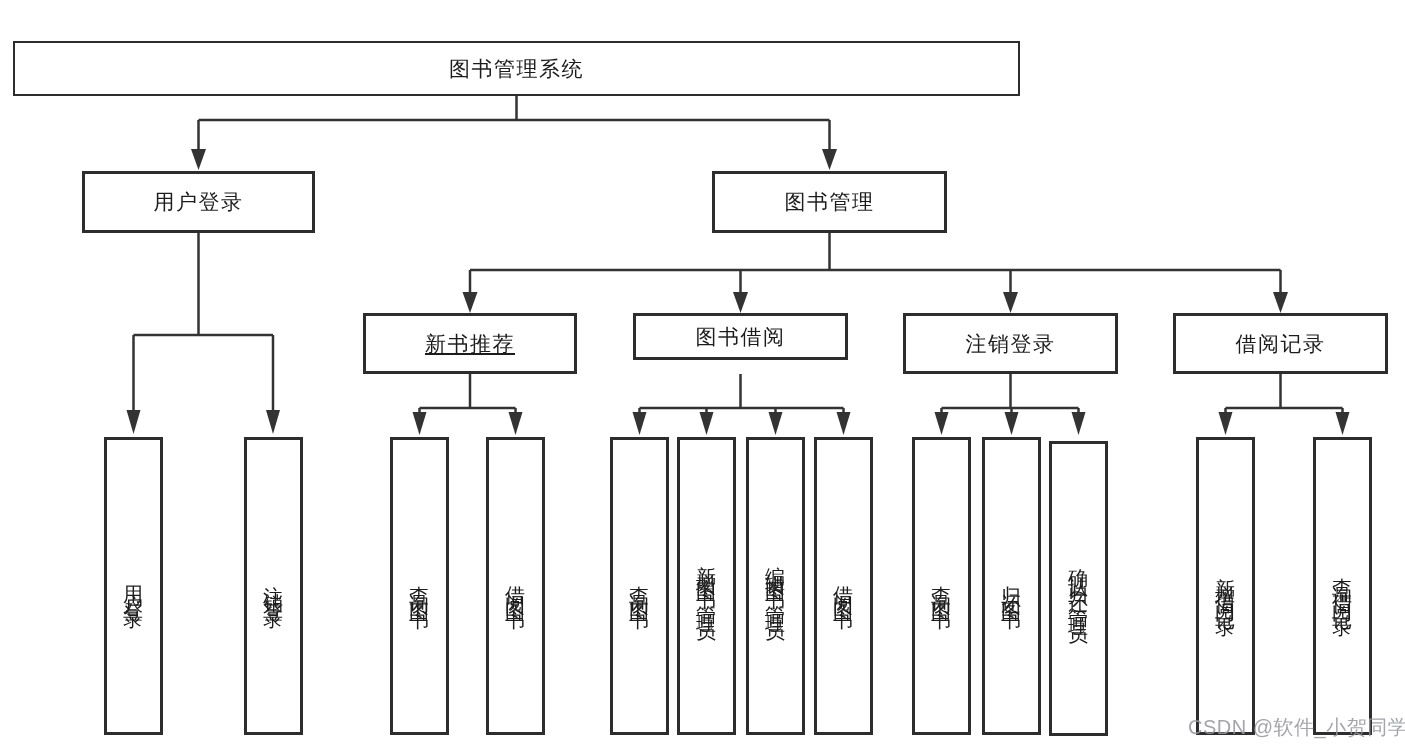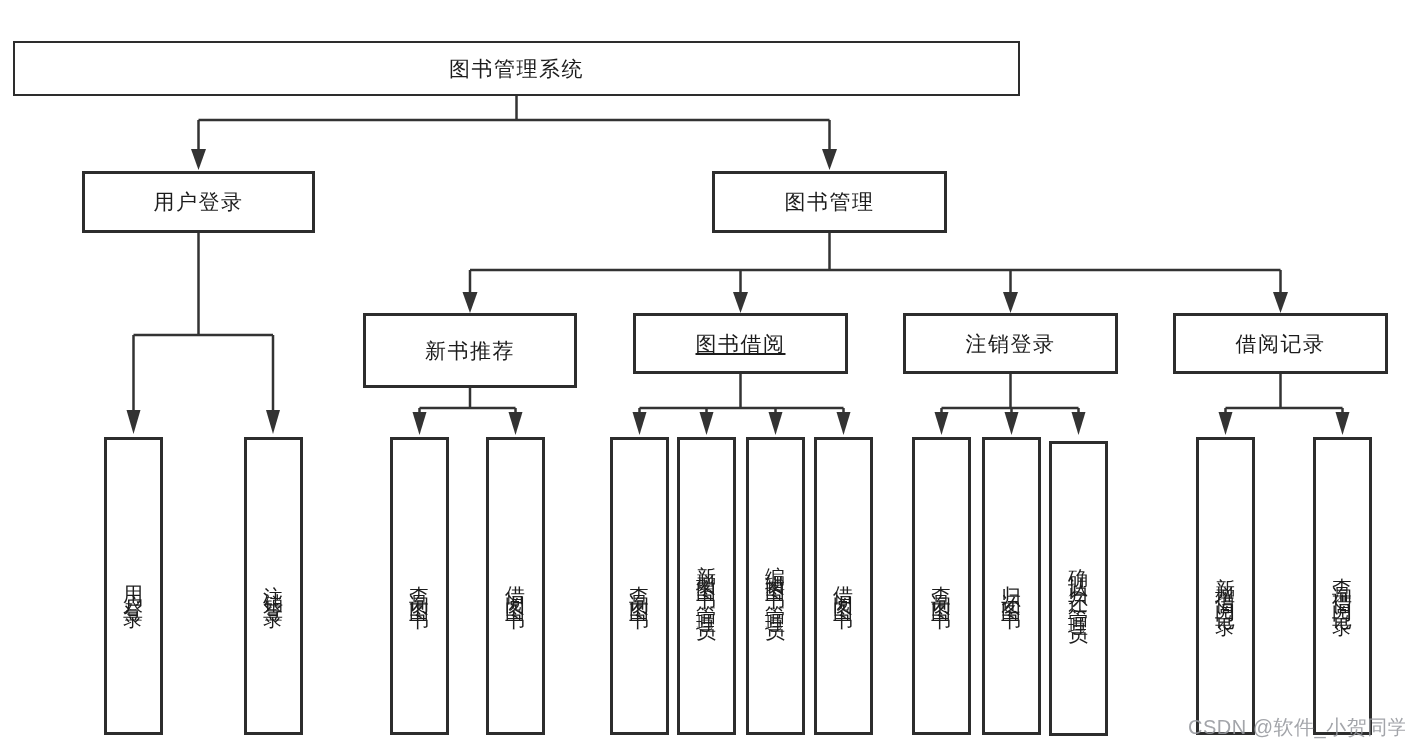--- a/index.html
+++ b/index.html
@@ -131,24 +131,24 @@
     <span class="h-label">图书管理系统</span>
   </div>
 
   <div class="node" style="left:82px; top:171px; width:233px; height:62px;">
     <span class="h-label">用户登录</span>
   </div>
   <div class="node" style="left:712px; top:171px; width:235px; height:62px;">
     <span class="h-label">图书管理</span>
   </div>
 
-  <div class="node" style="left:363px; top:313px; width:214px; height:75px;">
+  <div class="node" style="left:363px; top:313px; width:214px; height:61px;text-decoration:underline;">
     <span class="h-label">新书推荐</span>
   </div>
-  <div class="node" style="left:633px; top:313px; width:215px; height:61px;text-decoration:underline;">
+  <div class="node" style="left:633px; top:313px; width:215px; height:47px;">
     <span class="h-label">图书借阅</span>
   </div>
   <div class="node" style="left:903px; top:313px; width:215px; height:61px;">
     <span class="h-label">注销登录</span>
   </div>
   <div class="node" style="left:1173px; top:313px; width:215px; height:61px;">
     <span class="h-label">借阅记录</span>
   </div>
 
   <div class="node leaf" style="left:104px;">

